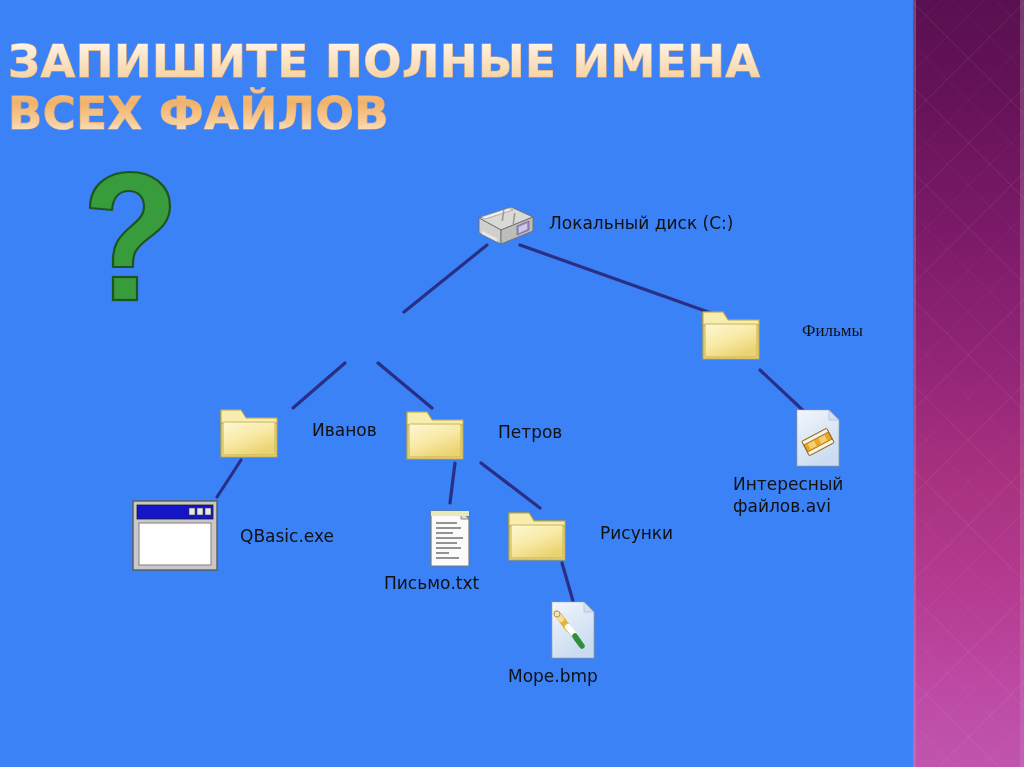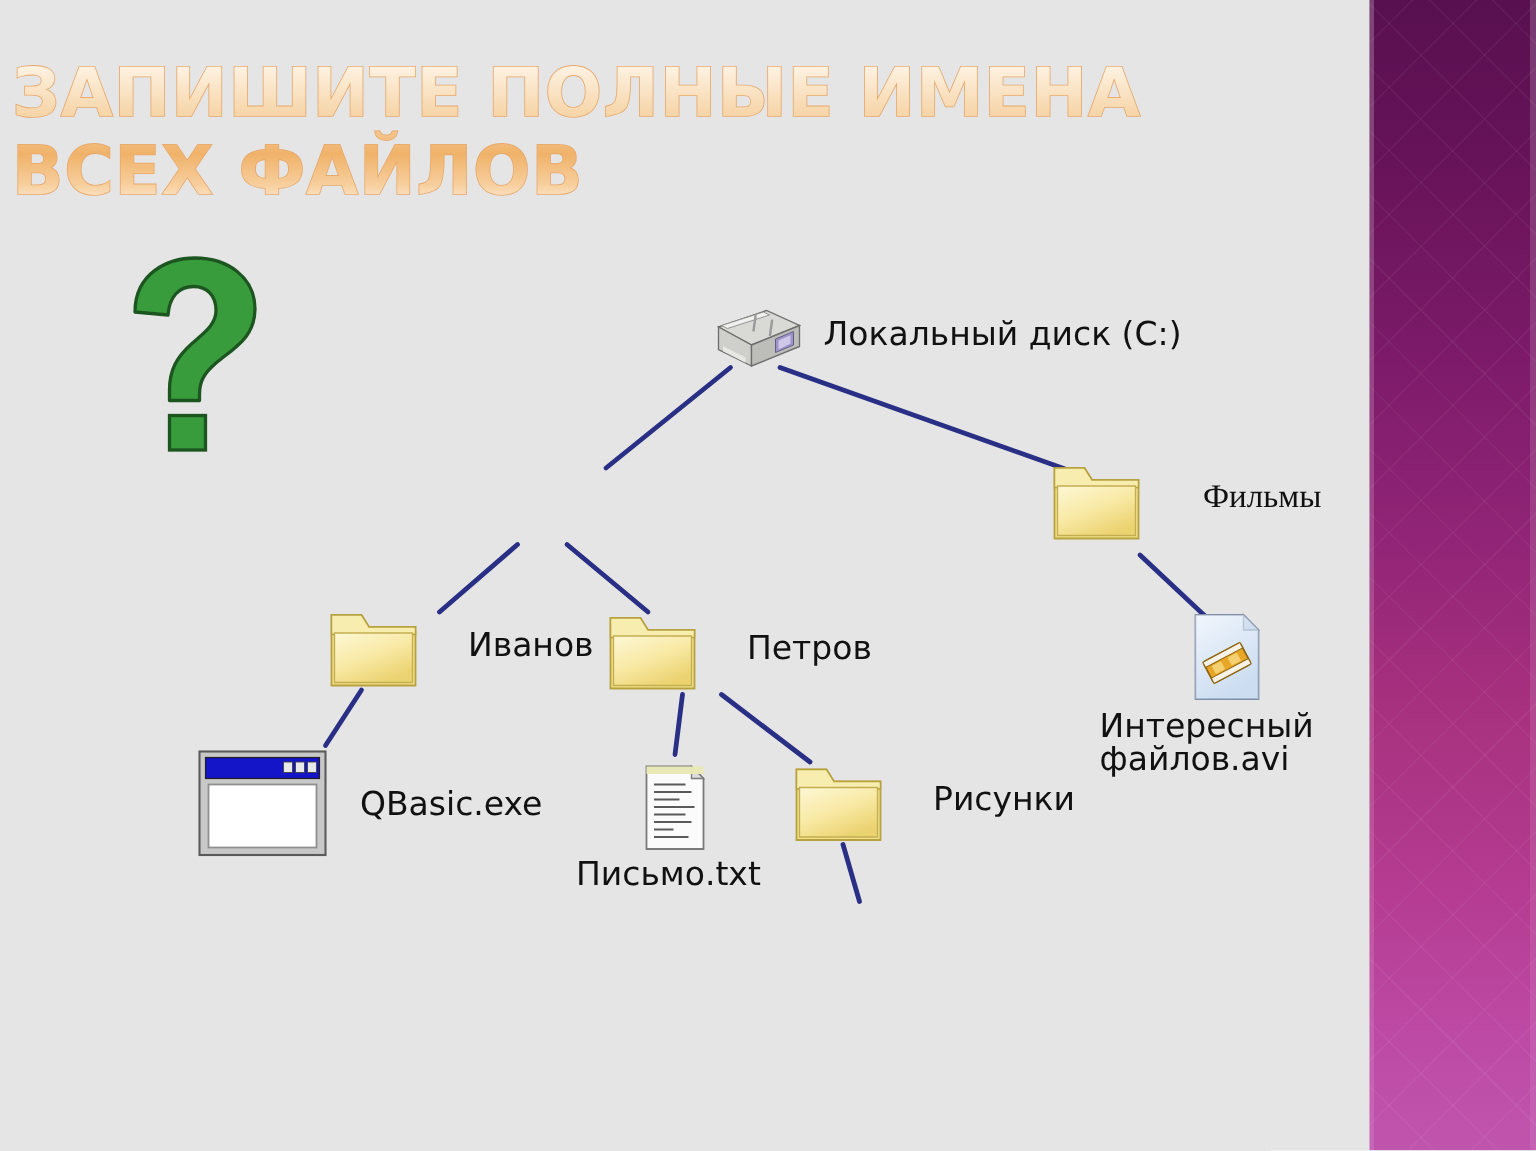--- a/index.html
+++ b/index.html
@@ -10,21 +10,21 @@
     width: 1024px;
     height: 767px;
     background: #ffffff;
     font-family: "Liberation Sans", sans-serif;
     overflow: hidden;
   }
   #slide {
     position: relative;
     width: 1024px;
     height: 767px;
-    background: #e5e5e5;
+    background: #3b82f6;
     overflow: hidden;
   }
 
   
   #right-band {
     position: absolute;
     left: 913px;
     top: 0;
     width: 111px;
     height: 767px;
@@ -125,21 +125,21 @@
     position: absolute;
   }
   .node .icon {
     position: absolute;
     left: 0;
     top: 0;
   }
   .node .label {
     position: absolute;
     font-family: "DejaVu Sans", sans-serif;
-    font-size: 22px;
+    font-size: 17px;
     color: #111111;
     white-space: pre;
     line-height: 21px;
   }
   .label-right {
     left: 100%;
   }
   .label-below {
   }
 </style>
@@ -291,36 +291,57 @@
         <line x1="9" y1="34" x2="30" y2="34"></line>
         <line x1="9" y1="39" x2="34" y2="39"></line>
         <line x1="9" y1="44" x2="22" y2="44"></line>
         <line x1="9" y1="49" x2="32" y2="49"></line>
       </g>
       <rect x="4" y="2" width="38" height="5" fill="#e9e9b8"></rect>
     </svg>
     <div class="label label-below" style="top:64px; left:-43px; width:132px;">Письмо.txt</div>
   </div>
 
-  <div class="node" style="left:528px; top:503px; width:64px; height:62px;">
+  <div class="node" style="left:506px; top:503px; width:64px; height:62px;">
     <svg class="icon" width="64" height="62" viewBox="0 0 64 62">
       <path d="M3 10 L3 57 L59 57 L59 18 L28 18 L23 10 Z" fill="#f2e08a" stroke="#b7a23f" stroke-width="1.2"></path>
       <path d="M3 10 L23 10 L28 18 L59 18 L59 23 L3 23 Z" fill="#f7edae" stroke="#b7a23f" stroke-width="1"></path>
       <path d="M5 22 L57 22 L57 55 L5 55 Z" fill="url(#fgrad5)" stroke="#c3ae52" stroke-width="0.9"></path>
       <defs>
         <linearGradient id="fgrad5" x1="0" y1="0" x2="0.6" y2="1">
           <stop offset="0%" stop-color="#fdf8d6"></stop>
           <stop offset="55%" stop-color="#f8e9a4"></stop>
           <stop offset="100%" stop-color="#ecd372"></stop>
         </linearGradient>
       </defs>
     </svg>
     <div class="label label-right" style="top:20px; margin-left:30px;">Рисунки</div>
   </div>
 
+  <div class="node" style="left:548px; top:600px; width:52px; height:62px;">
+    <svg class="icon" width="52" height="62" viewBox="0 0 52 62">
+      <path d="M4 2 L36 2 L46 12 L46 58 L4 58 Z" fill="#dfeaf8" stroke="#7c8ea5" stroke-width="1.2"></path>
+      <path d="M36 2 L36 12 L46 12 Z" fill="#bcd0e6" stroke="#7c8ea5" stroke-width="0.9"></path>
+      <path d="M4 2 L36 2 L46 12 L46 58 L4 58 Z" fill="url(#bmpg)" opacity="0.7"></path>
+      <defs>
+        <linearGradient id="bmpg" x1="0" y1="0" x2="0.5" y2="1">
+          <stop offset="0%" stop-color="#ffffff" stop-opacity="0.85"></stop>
+          <stop offset="100%" stop-color="#b9d0ea" stop-opacity="0.8"></stop>
+        </linearGradient>
+      </defs>
+
+      <path d="M11 16 L33 45" stroke="#2f8f3a" stroke-width="5" stroke-linecap="round"></path>
+      <path d="M11 16 L20 28" stroke="#e8b23c" stroke-width="7" stroke-linecap="round"></path>
+      <path d="M8 13 L13 19" stroke="#f2dca0" stroke-width="6" stroke-linecap="round"></path>
+      <circle cx="9" cy="14" r="3" fill="#f4e2b0" stroke="#a08646" stroke-width="0.8"></circle>
+      <path d="M20 27 L27 36" stroke="#ffffff" stroke-width="6" stroke-linecap="round"></path>
+      <path d="M27 36 L34 46" stroke="#2f8f3a" stroke-width="5.5" stroke-linecap="round"></path>
+    </svg>
+    <div class="label label-below" style="top:66px; left:-40px; width:132px;">Море.bmp</div>
+  </div>
 
   <div class="node" style="left:793px; top:408px; width:52px; height:62px;">
     <svg class="icon" width="52" height="62" viewBox="0 0 52 62">
       <path d="M4 2 L36 2 L46 12 L46 58 L4 58 Z" fill="#dfeaf8" stroke="#8090a8" stroke-width="1.2"></path>
       <path d="M36 2 L36 12 L46 12 Z" fill="#bcd0e6" stroke="#8090a8" stroke-width="0.9"></path>
       <path d="M4 2 L36 2 L46 12 L46 58 L4 58 Z" fill="url(#avig)" opacity="0.65"></path>
       <defs>
         <linearGradient id="avig" x1="0" y1="0" x2="0.5" y2="1">
           <stop offset="0%" stop-color="#ffffff" stop-opacity="0.9"></stop>
           <stop offset="100%" stop-color="#bcd2ec" stop-opacity="0.85"></stop>

